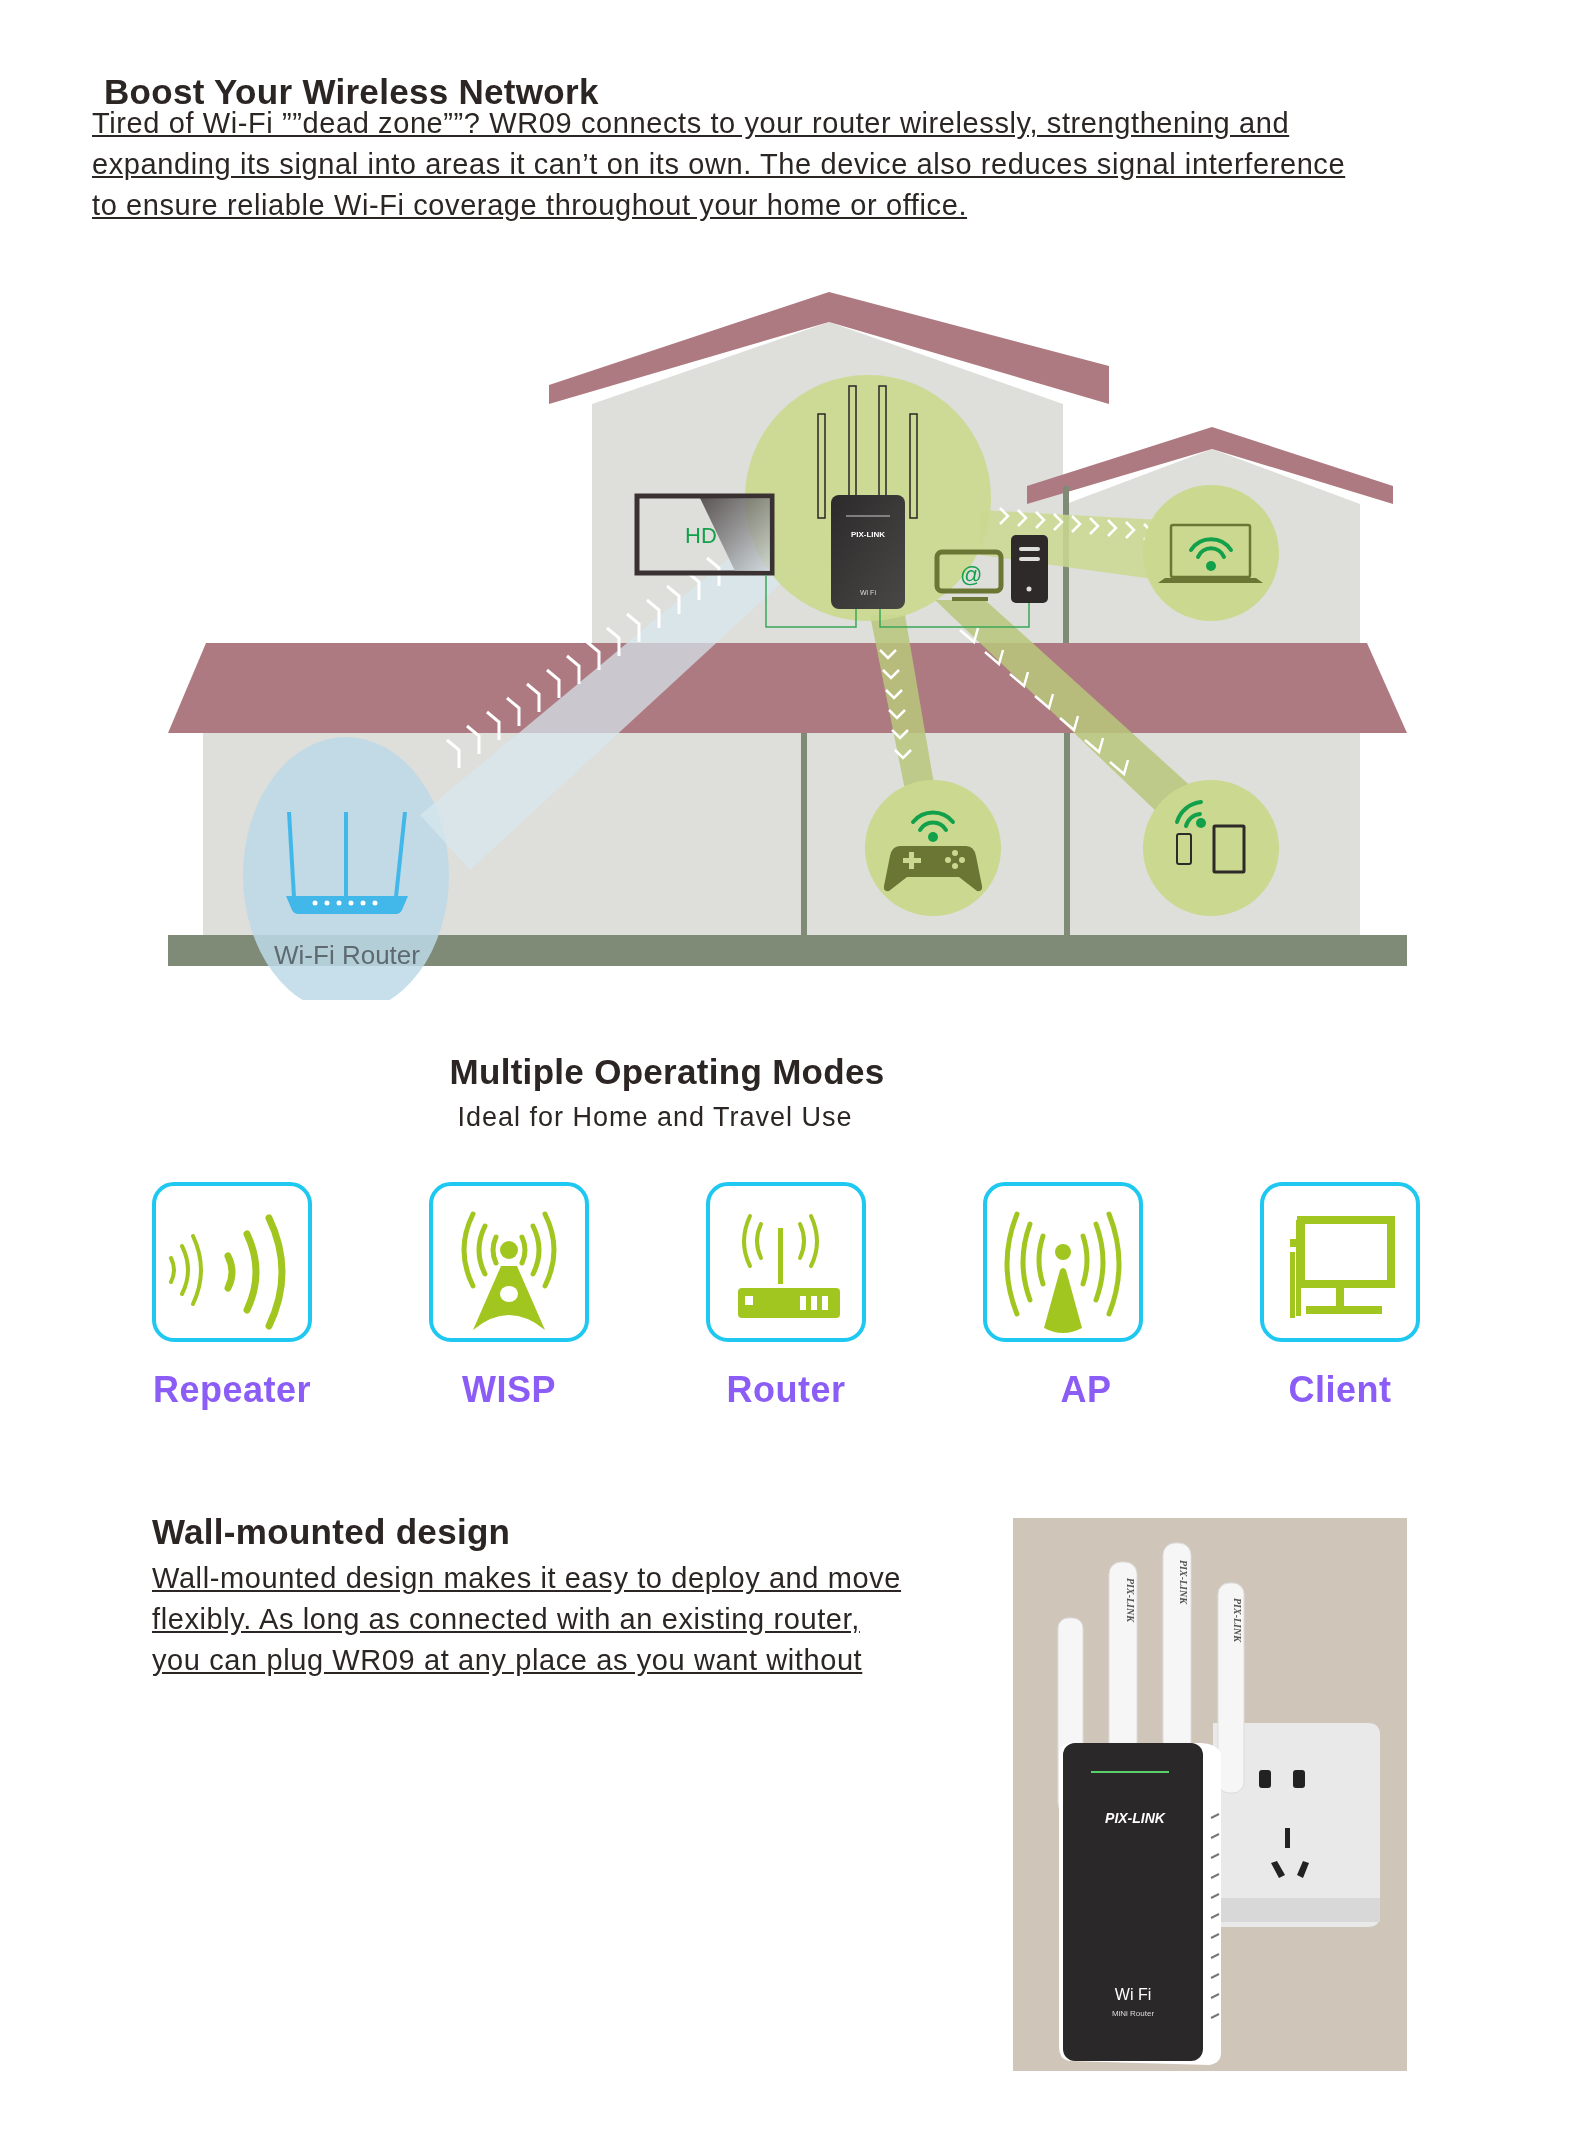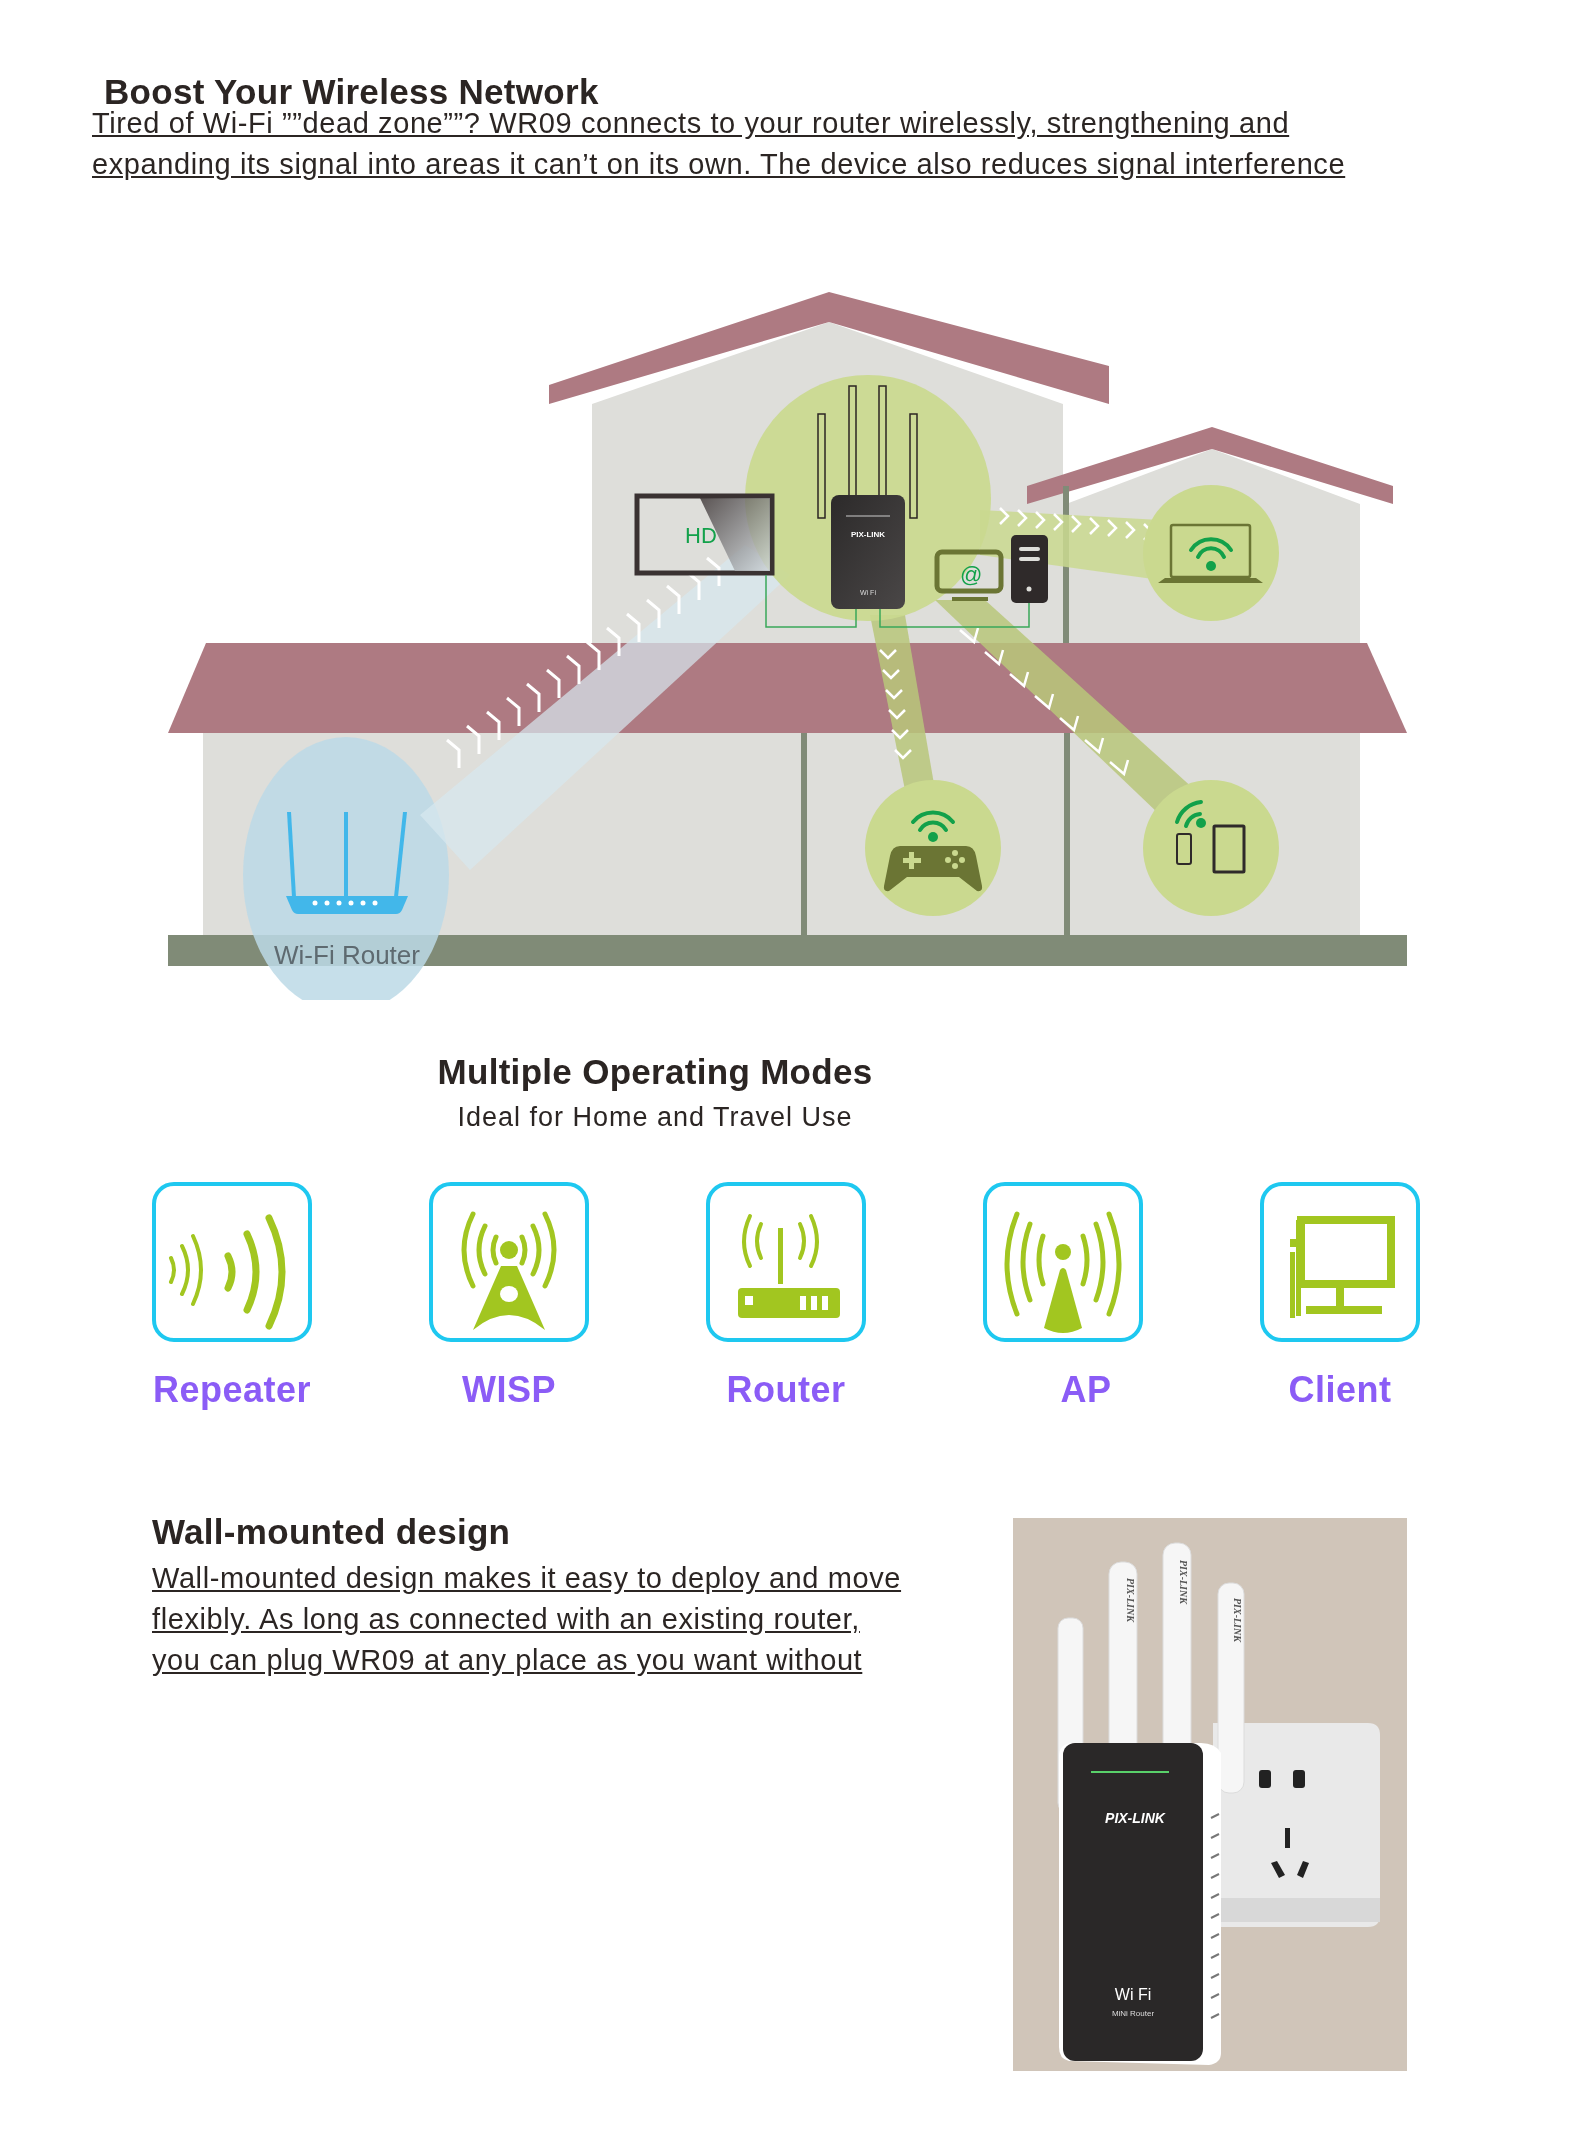--- a/index.html
+++ b/index.html
@@ -18,20 +18,21 @@
   #photo { position:absolute; left:1013px; top:1518px; width:394px; height:553px;
            background:#d0c5b9; overflow:hidden; }
 </style>
 </head>
 <body>
 
 <div class="abs h1" style="left:92px; top:72px;margin-left:12px;">Boost Your Wireless Network</div>
 <div class="abs body-text" style="left:92px; top:103px; width:1450px;">
   <div>Tired of Wi-Fi ””dead zone””? WR09 connects to your router wirelessly, strengthening and</div>
   <div>expanding its signal into areas it can’t on its own. The device also reduces signal interference</div>
+  <div>to ensure reliable Wi-Fi coverage throughout your home or office.</div>
 </div>
 
 <svg id="illustration" width="1575" height="1000" viewBox="0 0 1575 1000" xmlns="http://www.w3.org/2000/svg">
   <defs>
     <linearGradient id="tvglare" x1="0" y1="0" x2="1" y2="1">
       <stop offset="0" stop-color="#3a3232"></stop>
       <stop offset="1" stop-color="#cfd6da"></stop>
     </linearGradient>
     <linearGradient id="devgrad" x1="0" y1="0" x2="1" y2="1">
       <stop offset="0" stop-color="#2c2a2a"></stop>
@@ -188,21 +189,21 @@
         <circle cx="327" cy="903" r="2.5"></circle>
         <circle cx="339" cy="903" r="2.5"></circle>
         <circle cx="351" cy="903" r="2.5"></circle>
         <circle cx="363" cy="903" r="2.5"></circle>
         <circle cx="375" cy="903" r="2.5"></circle>
       </g>
   </g>
   <text x="347" y="884" dy="80" text-anchor="middle" font-family="Liberation Sans, sans-serif" font-size="26" fill="#5e6a70">Wi-Fi Router</text>
 </svg>
 
-<div class="abs h1 center" style="left:0; top:1052px; width:1310px;">Multiple Operating Modes</div>
+<div class="abs h1 center" style="left:12px; top:1052px; width:1310px;">Multiple Operating Modes</div>
 <div class="abs center" style="left:0; top:1102px; width:1310px; font-size:27px; letter-spacing:1px; color:#2b2523;">Ideal for Home and Travel Use</div>
 
 <div class="mode-box" style="left:152px; top:1182px;">
   <svg width="152" height="152">
     <g fill="none" stroke="#a2c620" stroke-linecap="round">
       <path d="M15,72 q6,12 0,24" stroke-width="4"></path>
       <path d="M26,60 q12,24 0,48" stroke-width="4"></path>
       <path d="M37,50 q16,34 0,68" stroke-width="4"></path>
       <path d="M72,70 q8,16 0,32" stroke-width="7"></path>
       <path d="M91,48 q18,38 0,76" stroke-width="7"></path>

